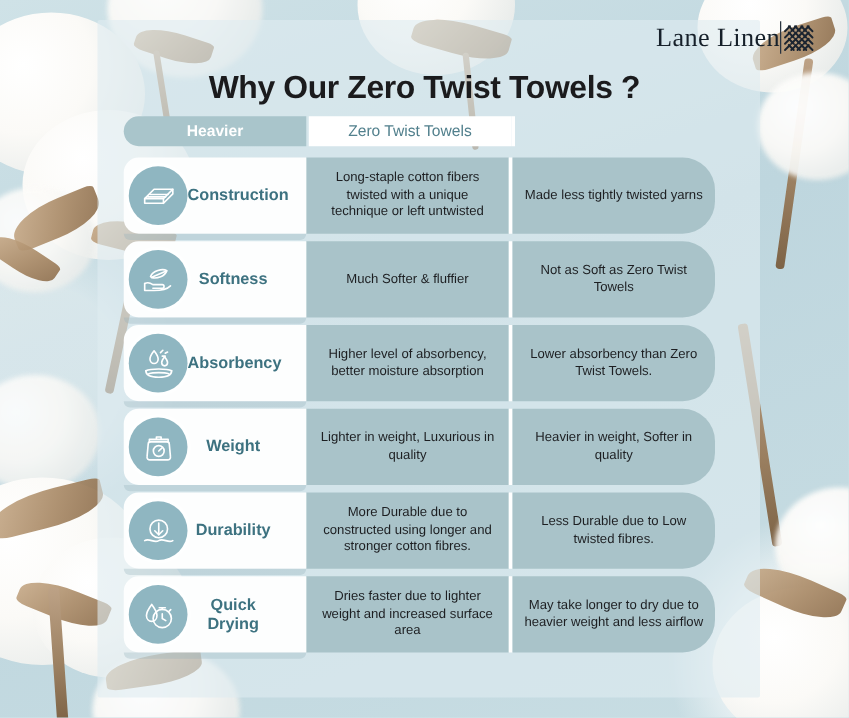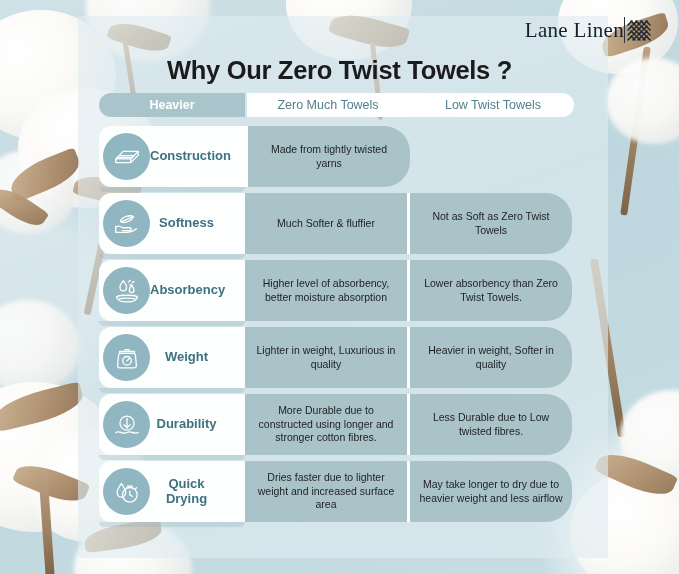--- a/index.html
+++ b/index.html
@@ -322,41 +322,41 @@
     </span>
   </div>
 
   <h1 id="page-title">Why Our Zero Twist Towels ?</h1>
 
   <div id="table">
 
     <div class="row" id="header-row">
       <div class="hcell cell-feature">Heavier</div>
       <div class="gap"></div>
-      <div class="hcell cell-col">Zero Much Towels</div>
-      <div class="col-sep"></div>
-      <div class="hcell cell-col last">Low Twist Towels</div>
+      <div class="hcell cell-col">Zero Twist Towels</div>
+      <div class="col-sep"></div>
     </div>
 
     <div class="row body-row">
       <div class="cell-feature-body">
         <span class="icon-badge">
           <svg width="30" height="30" viewBox="0 0 32 32" fill="none" stroke="#ffffff" stroke-width="1.4" stroke-linecap="round" stroke-linejoin="round">
             <path d="M4 18 L12 10 L28 10 L20 18 Z"></path>
             <path d="M4 18 L4 22 L20 22 L20 18"></path>
             <path d="M20 22 L28 14 L28 10"></path>
             <path d="M8.5 14.5 L24 14.5"></path>
             <path d="M6.5 16.5 L22 16.5"></path>
           </svg>
         </span>
         <span class="feature-label">Construction</span>
         <span class="shadow-strip"></span>
       </div>
-      <div class="col-sep"></div>
-      <div class="cell-low">Made from tightly twisted yarns</div>
+      <div class="cell-zero">Long-staple cotton fibers twisted with a unique technique or left untwisted</div>
+      <div class="col-sep"></div>
+      <div class="cell-low">Made less tightly twisted yarns</div>
     </div>
 
     <div class="row body-row">
       <div class="cell-feature-body">
         <span class="icon-badge">
           <svg width="30" height="30" viewBox="0 0 32 32" fill="none" stroke="#ffffff" stroke-width="1.4" stroke-linecap="round" stroke-linejoin="round">
             <path d="M9 13 C11 8, 19 6, 23 8 C21 13, 15 15, 10 14 Z"></path>
             <path d="M10.5 13.5 L22 8.5"></path>
             <path d="M4 19 C6 18, 9 18.5, 11 20 L19 20 C21 20, 21 23, 19 23 L11 23"></path>
             <path d="M4 19 L4 25 L12 25 C18 25, 23 24, 26 21"></path>

